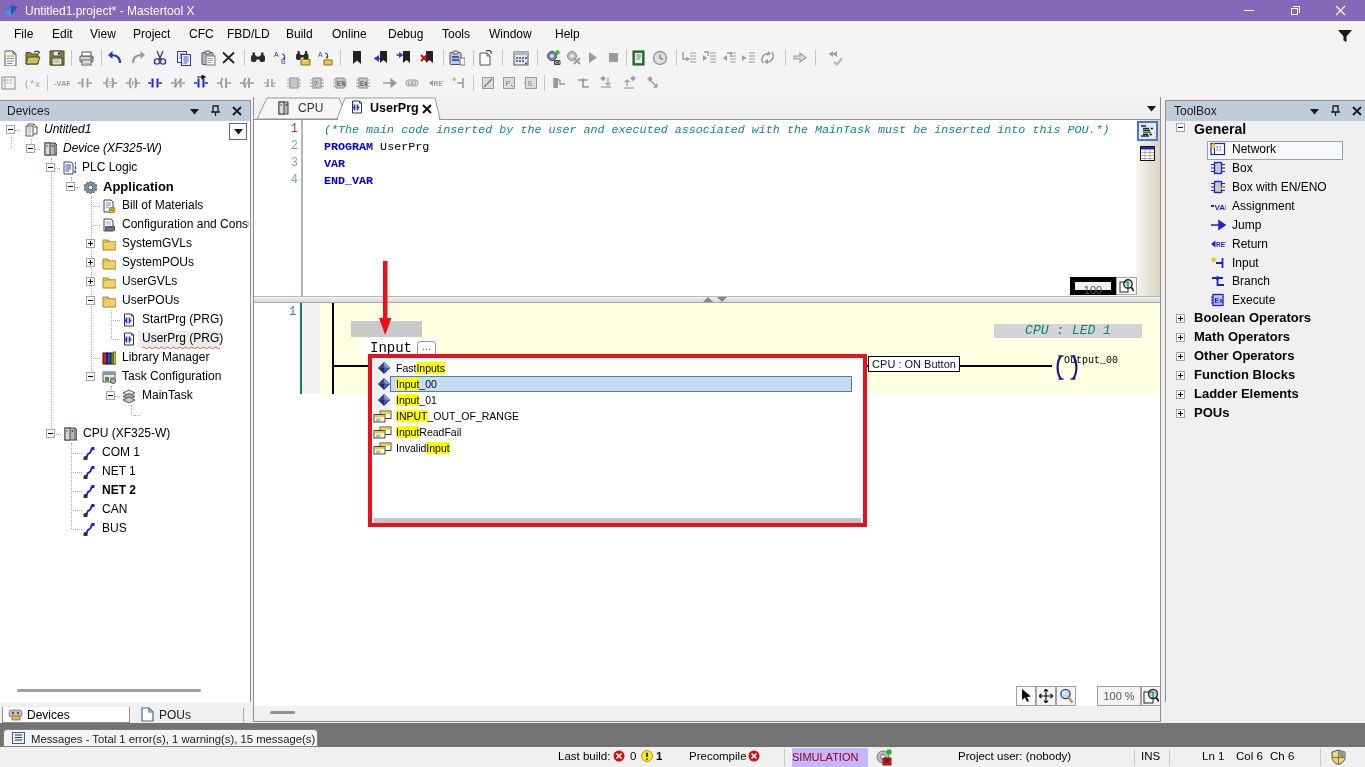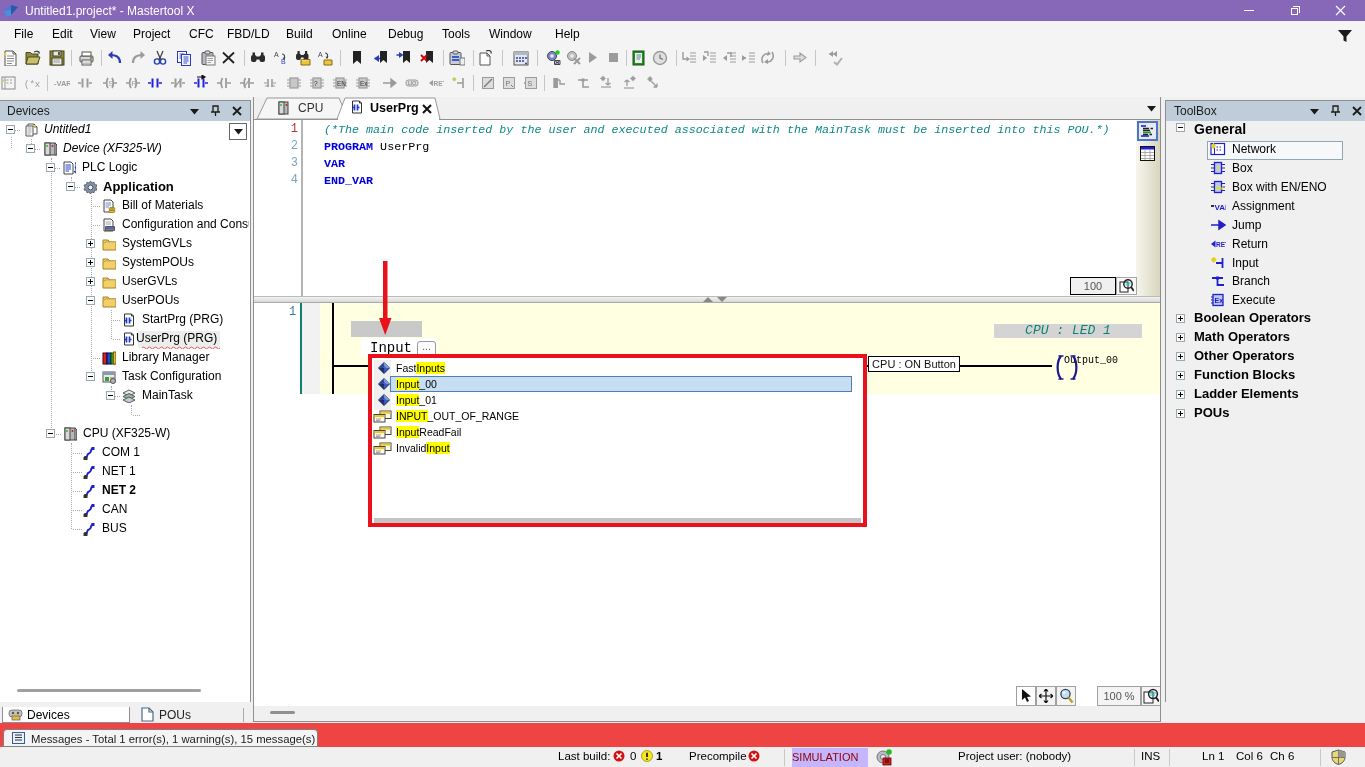--- a/index.html
+++ b/index.html
@@ -537,21 +537,21 @@
         <span class="a" style="left:142px;">StartPrg (PRG)</span>
       </div>
       <div class="trow" style="left:0;top:209px;width:250px">
         <div class="a" style="left:138px;top:1px;width:82px;height:17px;background:#ededed"></div>
         <svg class="a" style="left:122px;top:2px" width="14" height="14" viewBox="0 0 14 14">
           <path d="M2.5 1 L9.5 1 L11.5 3 L11.5 13 L2.5 13 Z" fill="#fff" stroke="#333"></path>
           <path d="M9.5 1 L9.5 3 L11.5 3" fill="none" stroke="#333"></path>
           <path d="M4.5 4.5 V10.5 M7.5 4.5 V10.5" stroke="#2038d8" stroke-width="1.7"></path>
           <path d="M3 7.5 H4.5 M7.5 7.5 H9.5" stroke="#2038d8" stroke-width="1.4"></path>
         </svg>
-        <span class="a" style="left:136px;">UserPrg (PRG)</span>
+        <span class="a" style="left:142px;">UserPrg (PRG)</span>
         <svg class="a" style="left:142px;top:15.5px" width="78" height="3" viewBox="0 0 78 3">
           <path d="M0 2 q1.5 -2 3 0 t3 0 t3 0 t3 0 t3 0 t3 0 t3 0 t3 0 t3 0 t3 0 t3 0 t3 0 t3 0 t3 0 t3 0 t3 0 t3 0 t3 0 t3 0 t3 0 t3 0 t3 0 t3 0 t3 0 t3 0 t3 0" fill="none" stroke="#e03030" stroke-width="0.8"></path>
         </svg>
       </div>
       <div class="trow" style="left:0;top:228px;width:250px">
         <svg class="a" style="left:102px;top:2px" width="14" height="14" viewBox="0 0 14 14">
           <rect x="1" y="2" width="4" height="11" fill="#c82828" stroke="#500"></rect>
           <rect x="5" y="2" width="4" height="11" fill="#2848c8" stroke="#005"></rect>
           <rect x="9" y="2" width="4" height="11" fill="#28a028" stroke="#050"></rect>
           <rect x="11.5" y="1" width="2.5" height="12" fill="#e8c030" stroke="#850"></rect>
@@ -686,21 +686,21 @@
       <path d="M2 7.5 H10" stroke="#18a018" stroke-width="1.6"></path>
       <path d="M2 9.5 H7 M8.5 9.5 H11" stroke="#222" stroke-width="1.4"></path>
       <path d="M0 11 H8" stroke="#2020d0" stroke-width="1.6"></path>
     </svg>
     <svg class="a" style="left:887px;top:49px" width="15" height="15" viewBox="0 0 15 15">
       <rect x="0.5" y="0.5" width="14" height="14" fill="#fff" stroke="#111"></rect>
       <rect x="0.5" y="0.5" width="14" height="3" fill="#2020e0"></rect>
       <path d="M0.5 6.5 H14.5 M0.5 9.5 H14.5 M0.5 12.5 H14.5 M5 3.5 V14.5 M10 3.5 V14.5" stroke="#999" stroke-width="0.8"></path>
       <rect x="0.5" y="0.5" width="14" height="14" fill="none" stroke="#111"></rect>
     </svg>
-    <div class="a" style="left:817px;top:180px;width:46px;height:18px;background:#f0f0f0;border:1px solid #000000;color:#555;text-align:center;line-height:16px;font-size:11px">100</div>
+    <div class="a" style="left:817px;top:180px;width:46px;height:18px;background:#f0f0f0;border:5px solid #000000;color:#555;text-align:center;line-height:16px;font-size:11px">100</div>
     <div class="a" style="left:863px;top:180px;width:21px;height:18px;background:#f8f8f8;border:1px solid #a6a6a6"></div>
     <svg class="a" style="left:866px;top:181px" width="15" height="15" viewBox="0 0 15 15">
       <rect x="1" y="4" width="8" height="10" fill="#fff" stroke="#222"></rect>
       <circle cx="9" cy="6" r="4.2" fill="none" stroke="#222" stroke-width="1.4"></circle>
       <path d="M12 9 L15 13" stroke="#222" stroke-width="1.8"></path>
       <path d="M6.5 5 h5 m-5 2 h4" stroke="#18b8c8" stroke-width="1"></path>
     </svg>
     <div class="a" style="left:0;top:199px;width:908px;height:7px;background:linear-gradient(#f2f2f2,#d8d8d8);border-top:1px solid #bbb;border-bottom:1px solid #aaa"></div>
     <svg class="a" style="left:450px;top:200px" width="26" height="5" viewBox="0 0 26 5">
       <path d="M0 5 L5 0 L10 5 Z" fill="#888"></path>
@@ -912,21 +912,21 @@
   </svg>
   <span class="a" style="left:27px;top:6px">Devices</span>
   <svg class="a" style="left:141px;top:5px" width="13" height="15" viewBox="0 0 13 15">
       <path d="M1 1 L8 1 L12 5 L12 14 L1 14 Z" fill="#fff" stroke="#4a6b8a" stroke-width="1.2"></path>
       <path d="M8 1 L8 5 L12 5" fill="none" stroke="#4a6b8a" stroke-width="1.2"></path>
     </svg>
   <span class="a" style="left:159px;top:6px;color:#222">POUs</span>
   <div class="a" style="left:243px;top:6px;width:1px;height:14px;background:#aaa"></div>
 </div>
 
-<div class="a" style="left:0;top:723px;width:1365px;height:24px;background:#ef4444">
+<div class="a" style="left:0;top:723px;width:1365px;height:24px;background:#737373">
   <div class="a" style="left:3px;top:6px;width:315px;height:18px;background:#f4f4f4;border:1px solid #808080;border-radius:4px 4px 0 0">
     <svg class="a" style="left:8px;top:2px" width="13" height="12" viewBox="0 0 13 12">
         <rect x="0.5" y="0.5" width="12" height="11" fill="#e8f0f8" stroke="#3a5a9a"></rect>
         <path d="M3 3 H10 M3 5.5 H10 M3 8 H10" stroke="#333" stroke-width="1"></path>
       </svg>
     <span class="a" style="left:27px;top:3px;color:#1a1a1a;font-size:11.3px">Messages - Total 1 error(s), 1 warning(s), 15 message(s)</span>
   </div>
 </div>
 
 <div class="a" id="status" style="left:0;top:747px;width:1365px;height:20px;background:#f0f0f0;font-size:11.5px">

